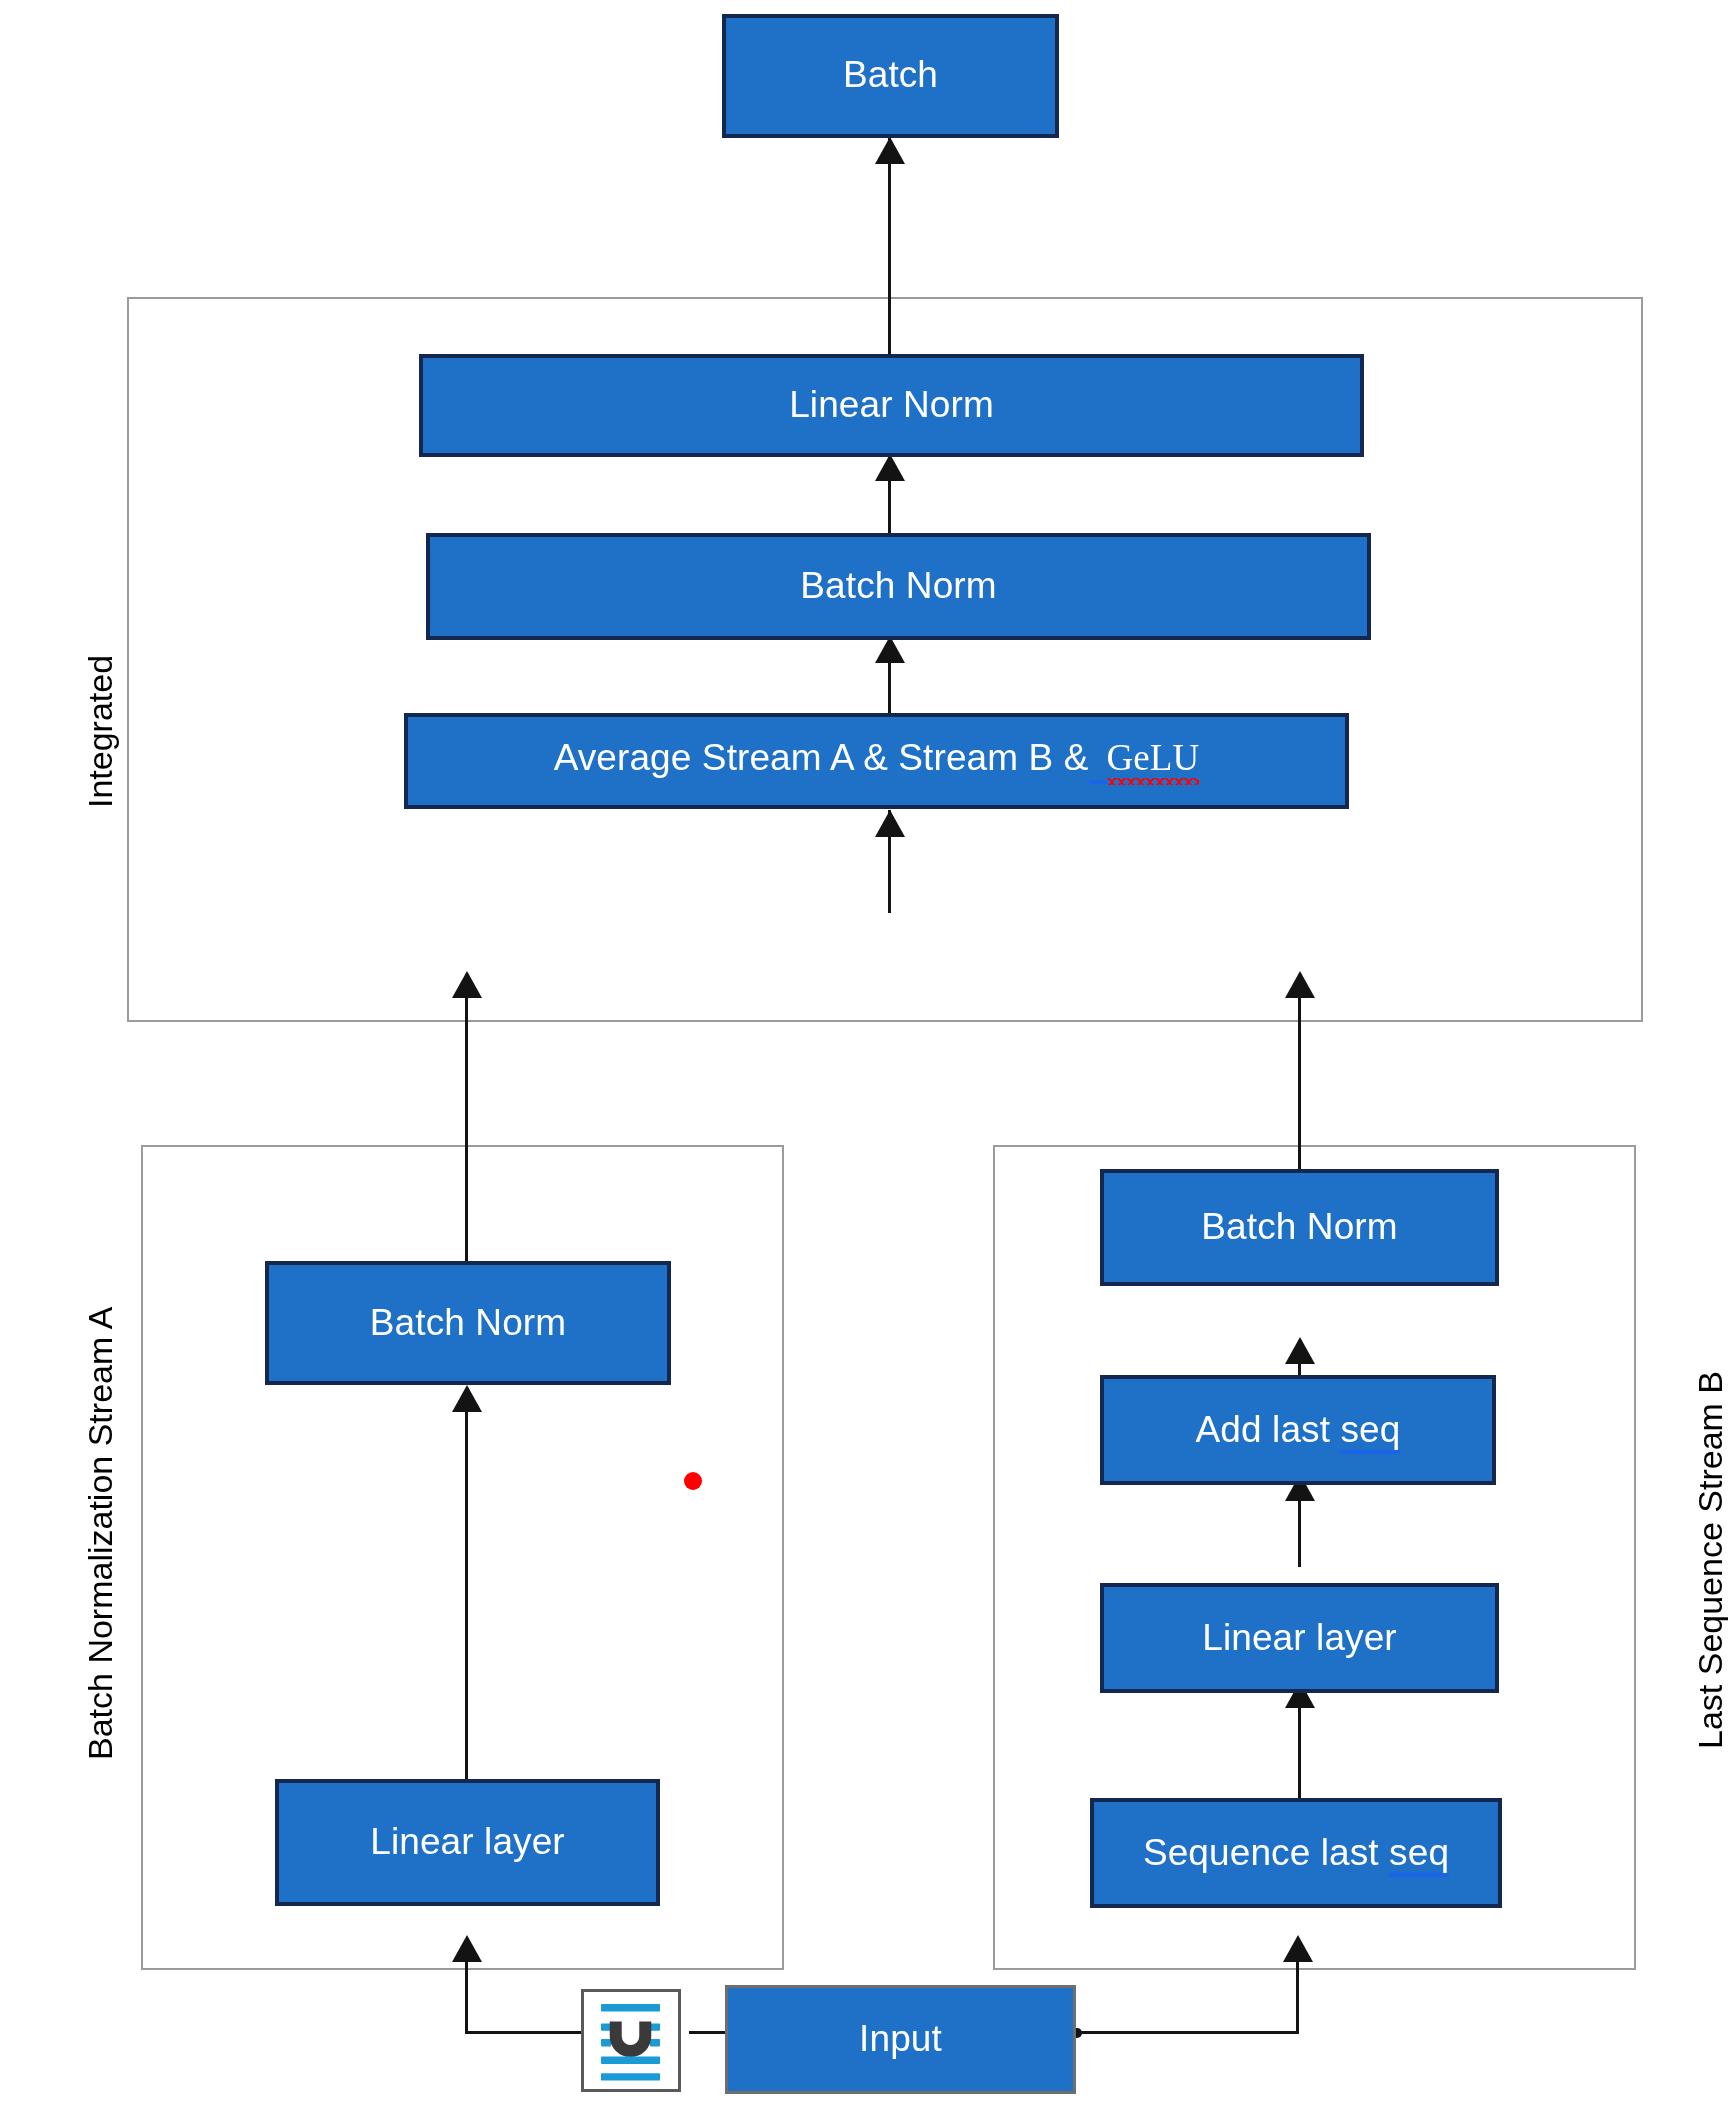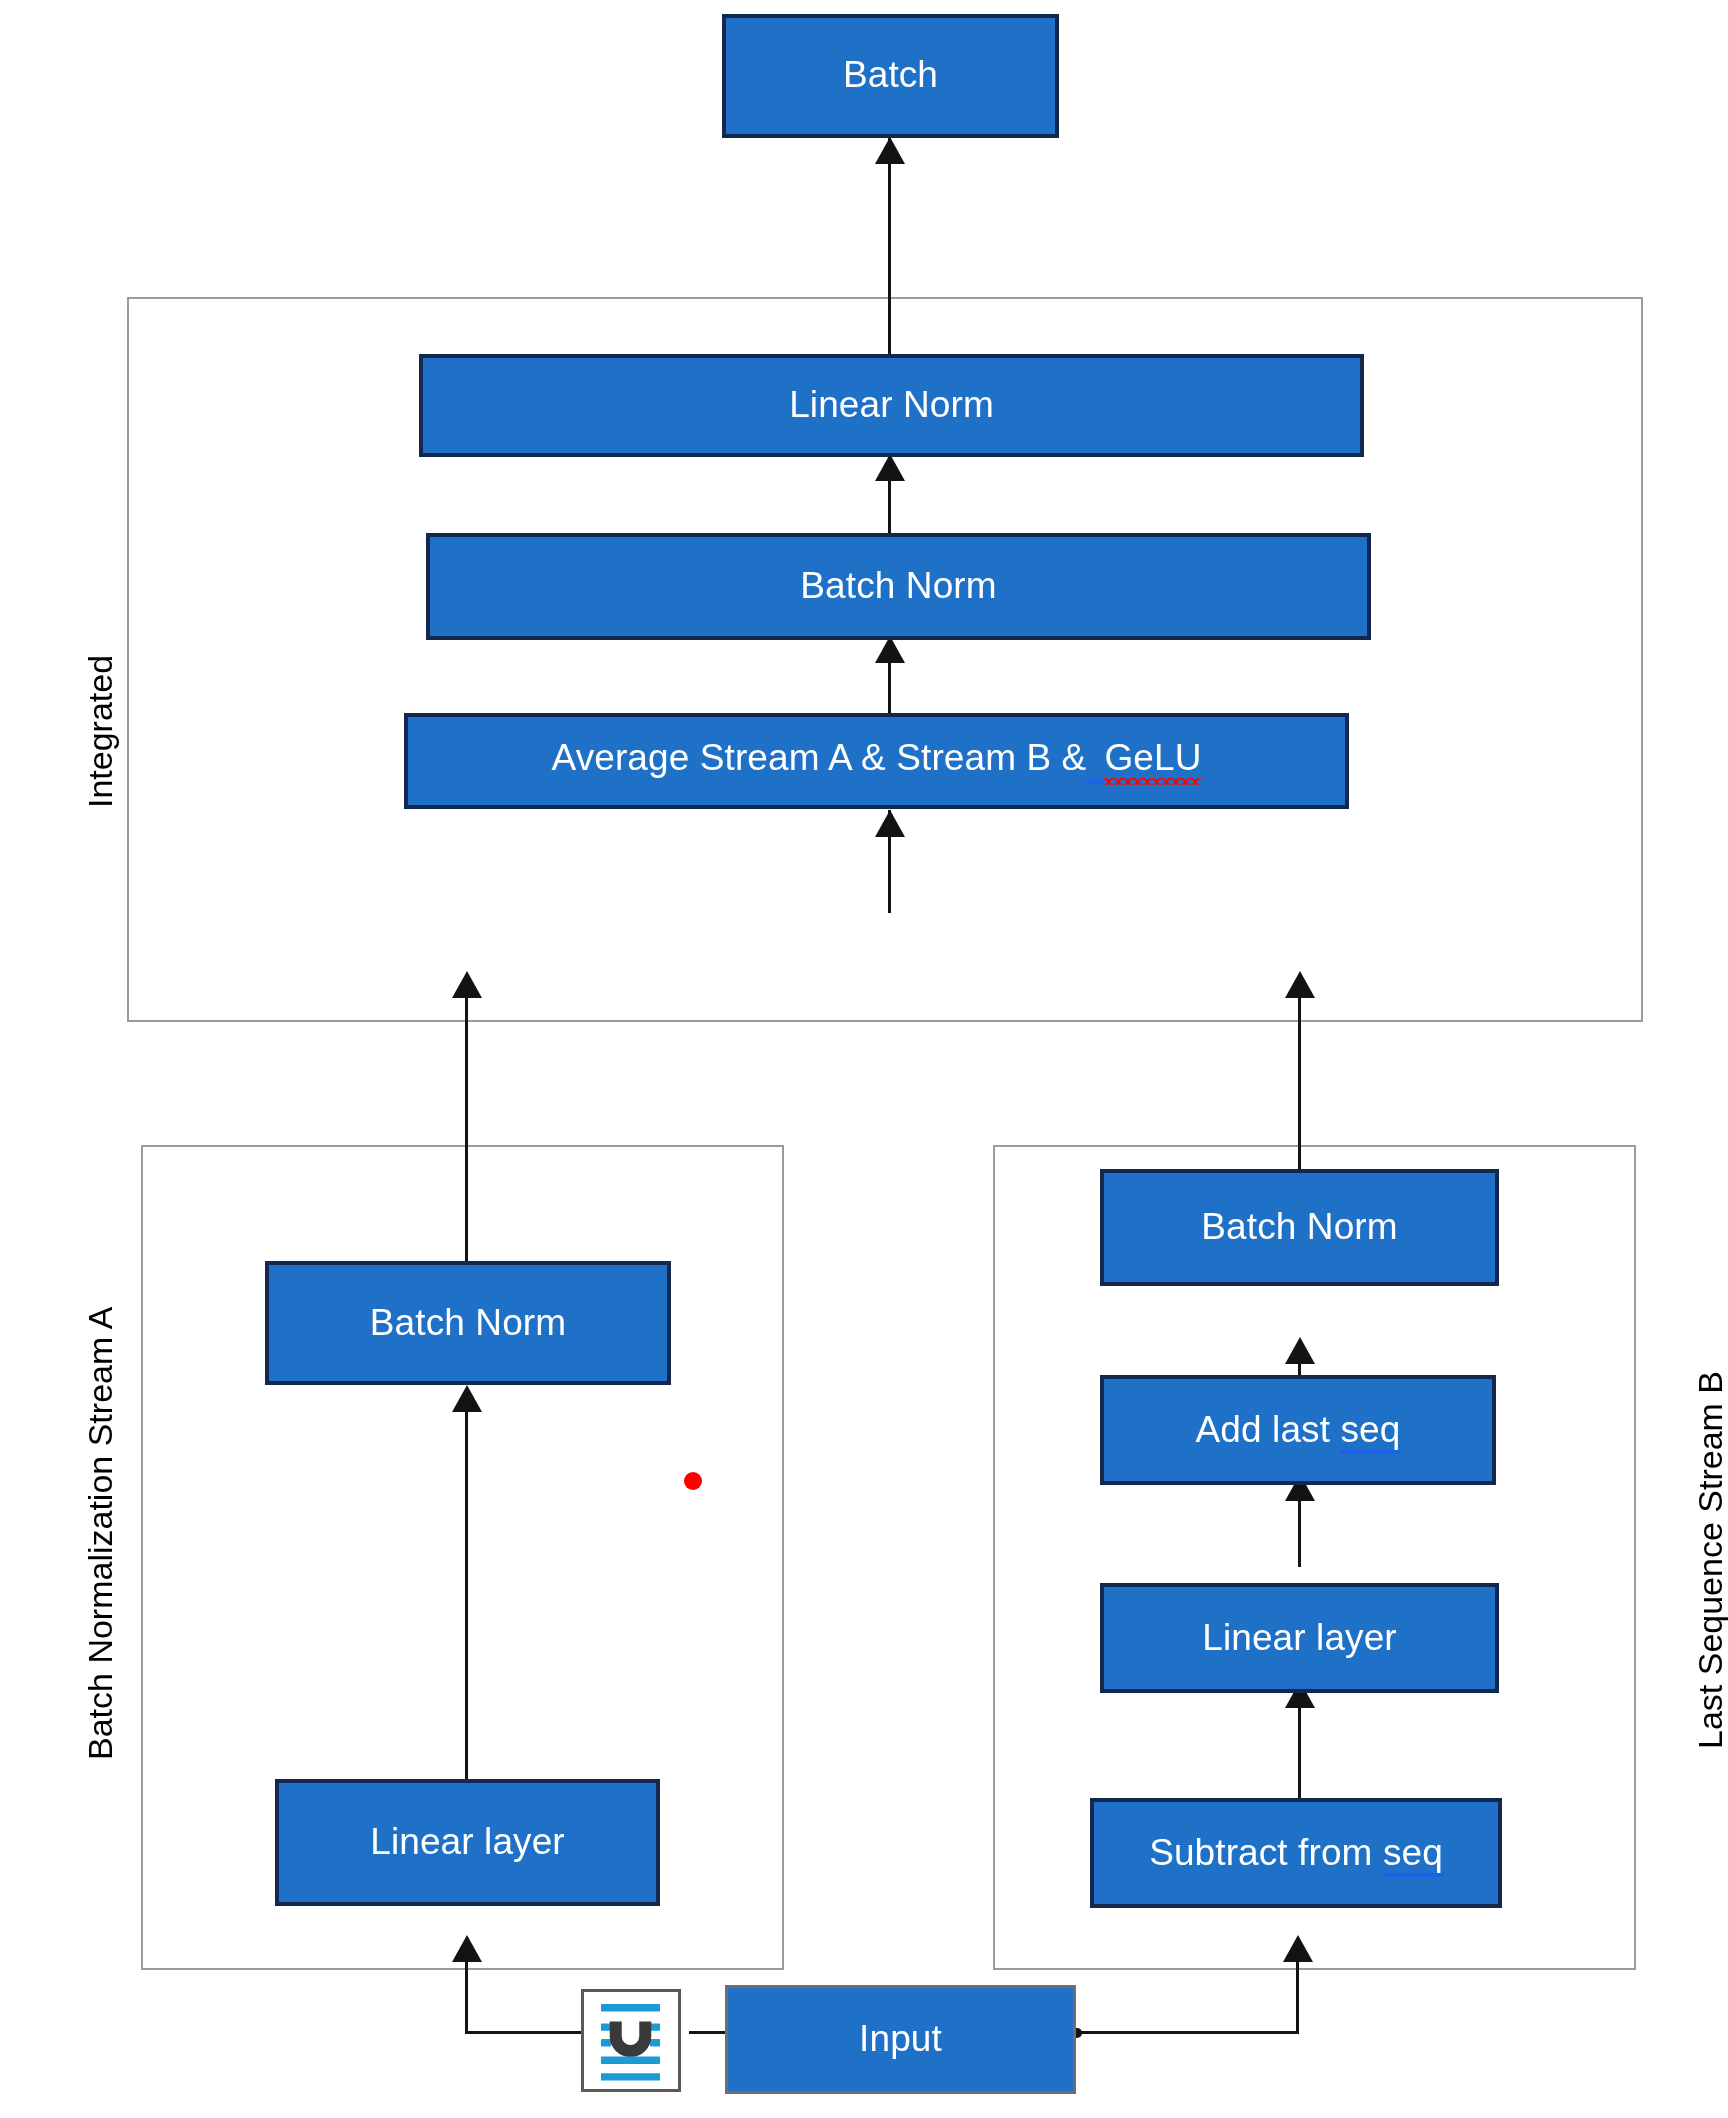--- a/index.html
+++ b/index.html
@@ -39,20 +39,21 @@
     position: relative;
   }
   
   .blue-ul {
     border-bottom: 4.1px solid #1B63E8;
     padding-bottom: 0.7px;
   }
   
   .red-squiggle {
     position: relative;
+    font-family: Liberation Serif, serif;
   }
   .red-squiggle::after {
     content: "";
     position: absolute;
     left: 0;
     right: 0;
     bottom: -6.9px;
     height: 6.9px;
     background-image:
       linear-gradient(45deg, transparent 42%, #FF0000 42%, #FF0000 58%, transparent 58%),
@@ -216,21 +217,21 @@
       <span class="blue-ul">seq</span>
     </span>
   </div>
 
   <div class="node" style="left:1100px; top:1583px; width:399px; height:110px; font-size:37px;">
     <span>Linear layer</span>
   </div>
 
   <div class="node" style="left:1090px; top:1798px; width:412px; height:110px; font-size:37px;">
     <span class="label-wrap">
-      <span>Subtract from</span>
+      <span>Sequence last</span>
       <span class="blue-ul">seq</span>
     </span>
   </div>
 
   <div class="icon-box" style="left:581px; top:1989px; width:100px; height:103px;">
     <svg viewBox="0 0 100 104" width="93" height="96" style="display:block;">
       <rect x="18" y="13" width="64" height="8" rx="1" fill="#1C9AD6"></rect>
       <rect x="18" y="34" width="11" height="8" rx="1" fill="#1C9AD6"></rect>
       <rect x="71" y="34" width="11" height="8" rx="1" fill="#1C9AD6"></rect>
       <rect x="18" y="51" width="11" height="8" rx="1" fill="#1C9AD6"></rect>

